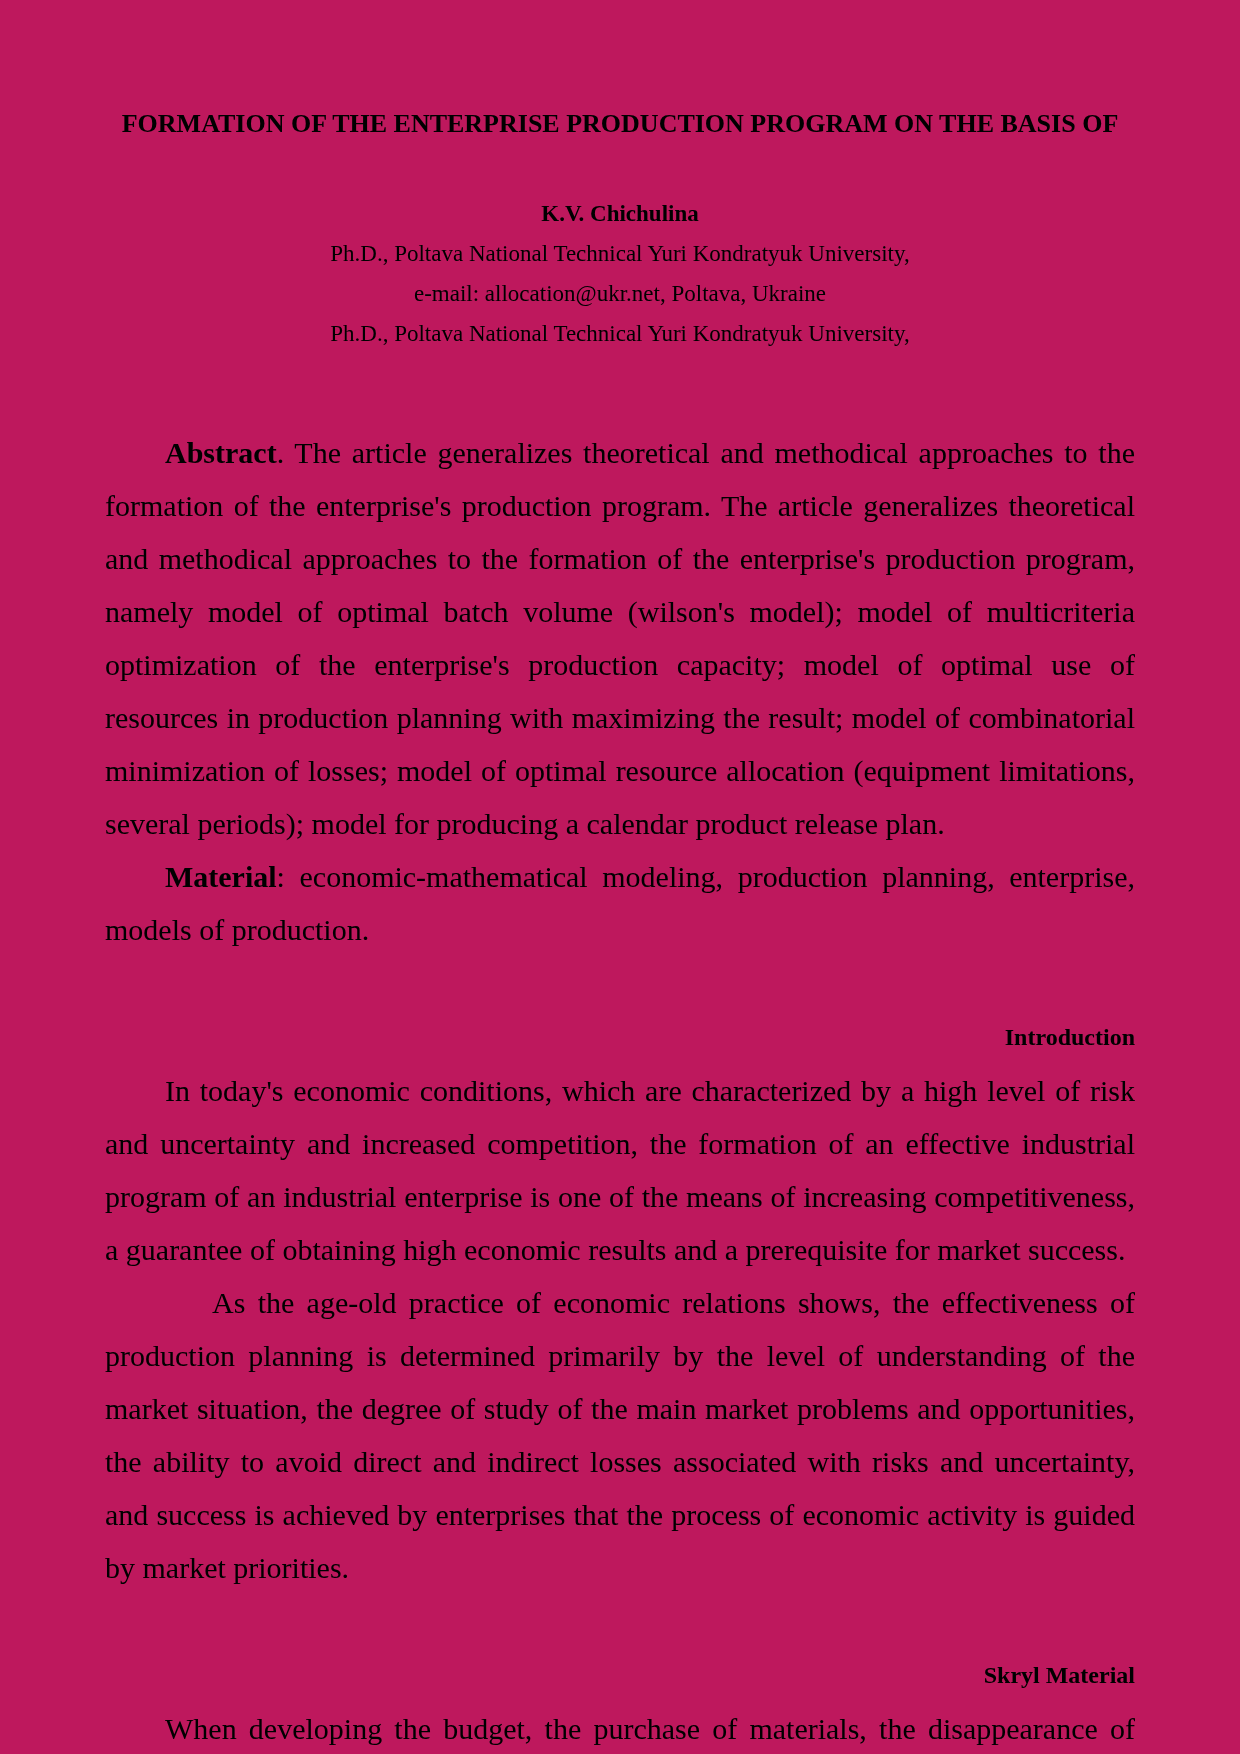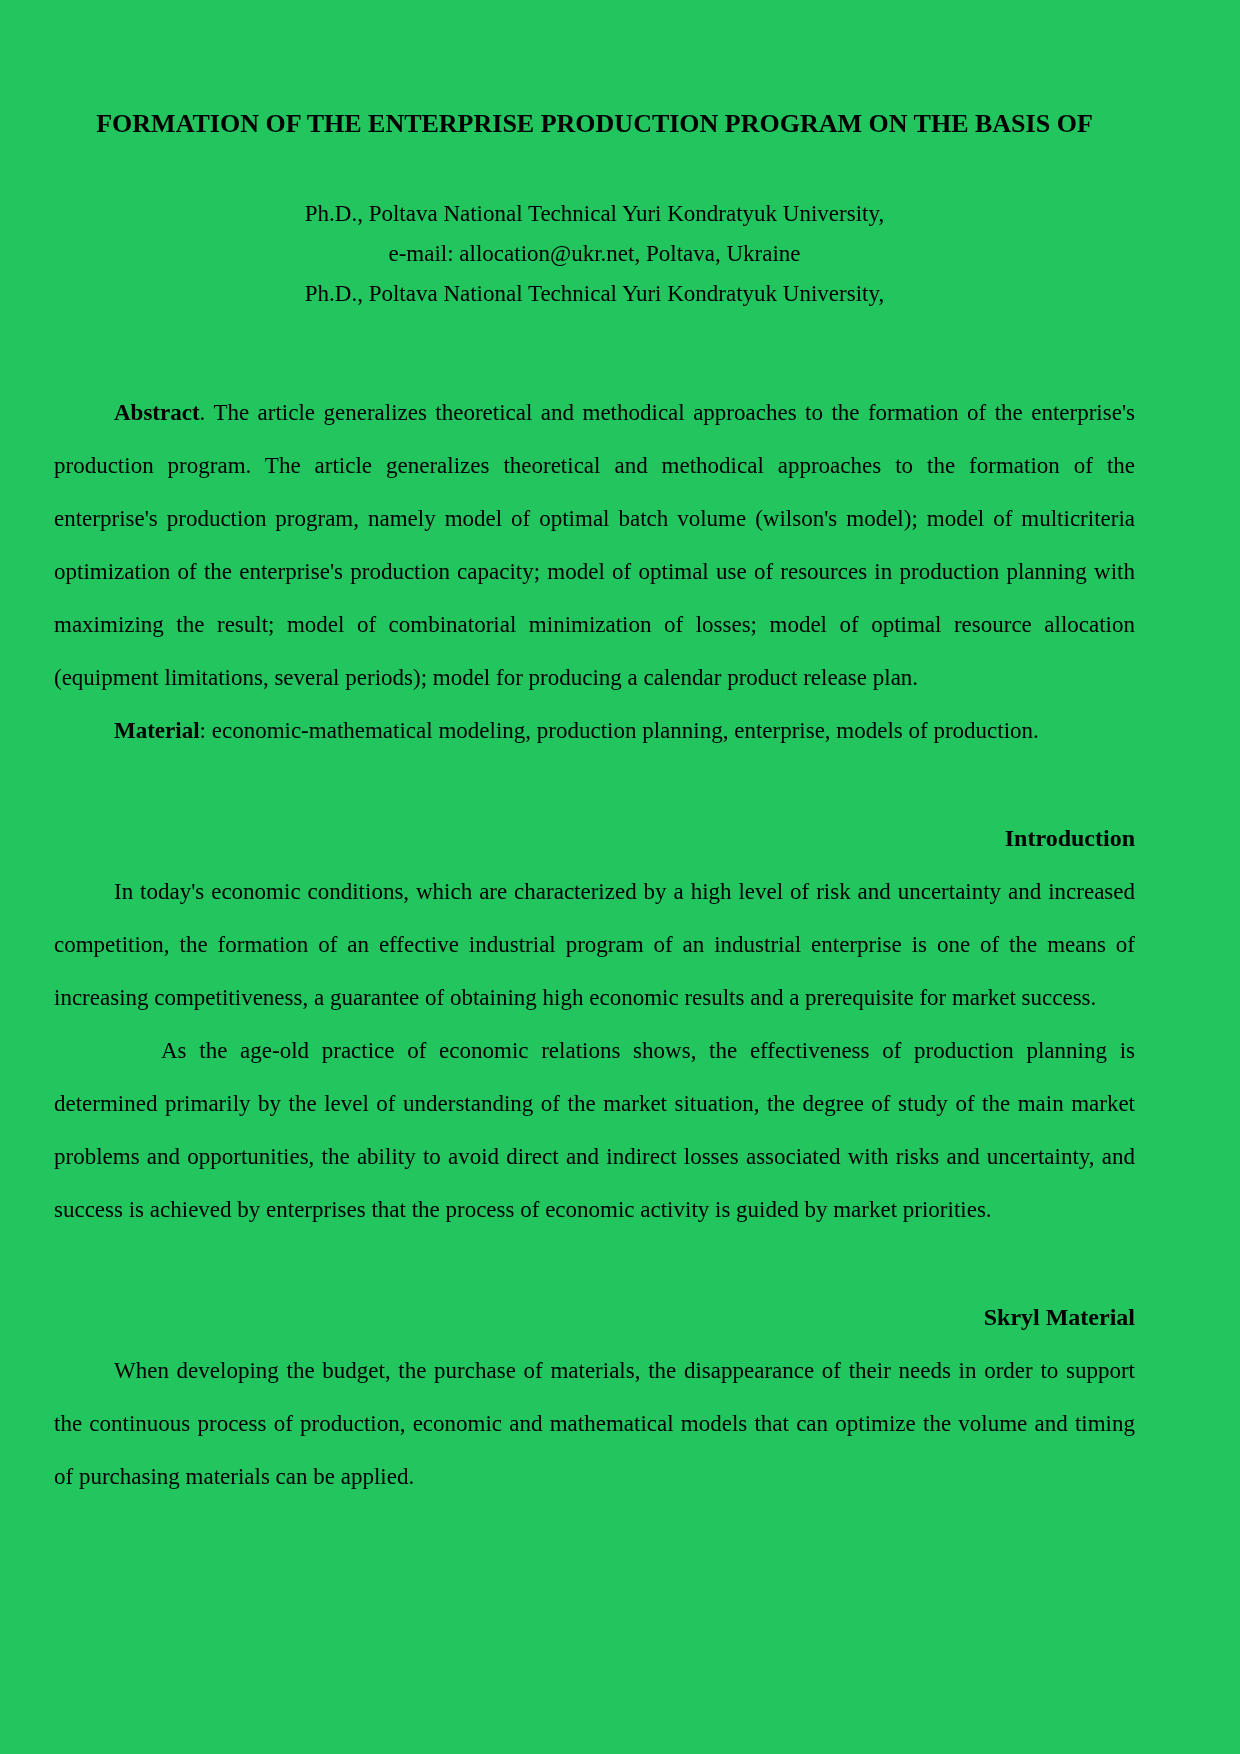--- a/index.html
+++ b/index.html
@@ -5,45 +5,45 @@
   html, body {
     margin: 0;
     padding: 0;
     background: #ffffff;
   }
   .page {
     position: relative;
     width: 1240px;
     height: 1754px;
     box-sizing: border-box;
-    background: #22c55e;
+    background: #be185d;
     color: #000000;
     font-family: "Liberation Serif", "DejaVu Serif", serif;
-    padding: 100px 105px 0 54px;
+    padding: 100px 105px 0 105px;
     overflow: hidden;
   }
   .title {
     margin: 0 0 46px 0;
     font-size: 26px;
     font-weight: bold;
     text-align: center;
     line-height: 48px;
   }
   .title-line { display: block; }
   .authors { margin: 0 0 72px 0; }
   .authors p {
     margin: 0;
     text-align: center;
     font-size: 23px;
     line-height: 40px;
   }
   .author-name { font-weight: bold; }
   .body-par {
     margin: 0;
-    font-size: 23px;
+    font-size: 30px;
     line-height: 53px;
     text-align: justify;
     text-indent: 60px;
   }
   .indent-lg { text-indent: 107px; }
   .lead-label { font-weight: bold; }
   .section-heading {
     margin: 55px 0 0 0;
     font-size: 24px;
     font-weight: bold;
@@ -54,20 +54,21 @@
 </head>
 <body>
 
 <div class="page">
 
   <h1 class="title">
     <span class="title-line">FORMATION OF THE ENTERPRISE PRODUCTION PROGRAM ON THE BASIS OF</span>
   </h1>
 
   <div class="authors">
+    <p class="author-name">K.V. Chichulina</p>
     <p class="author-line">Ph.D., Poltava National Technical Yuri Kondratyuk University,</p>
     <p class="author-line">e-mail: allocation@ukr.net, Poltava, Ukraine</p>
     <p class="author-line">Ph.D., Poltava National Technical Yuri Kondratyuk University,</p>
   </div>
 
   <p class="body-par"><span class="lead-label">Abstract</span><span>. The article generalizes theoretical and methodical approaches to the formation of the enterprise's production program. The article generalizes theoretical and methodical approaches to the formation of the enterprise's production program, namely model of optimal batch volume (wilson's model); model of multicriteria optimization of the enterprise's production capacity;  model of optimal use of resources in production planning with maximizing the result; model of combinatorial minimization of losses; model of optimal resource allocation (equipment limitations, several periods); model for producing a calendar product release plan.</span></p>
 
   <p class="body-par"><span class="lead-label">Material</span><span>: economic-mathematical modeling, production planning, enterprise, models of production.</span></p>
 
   <h2 class="section-heading">Introduction</h2>

